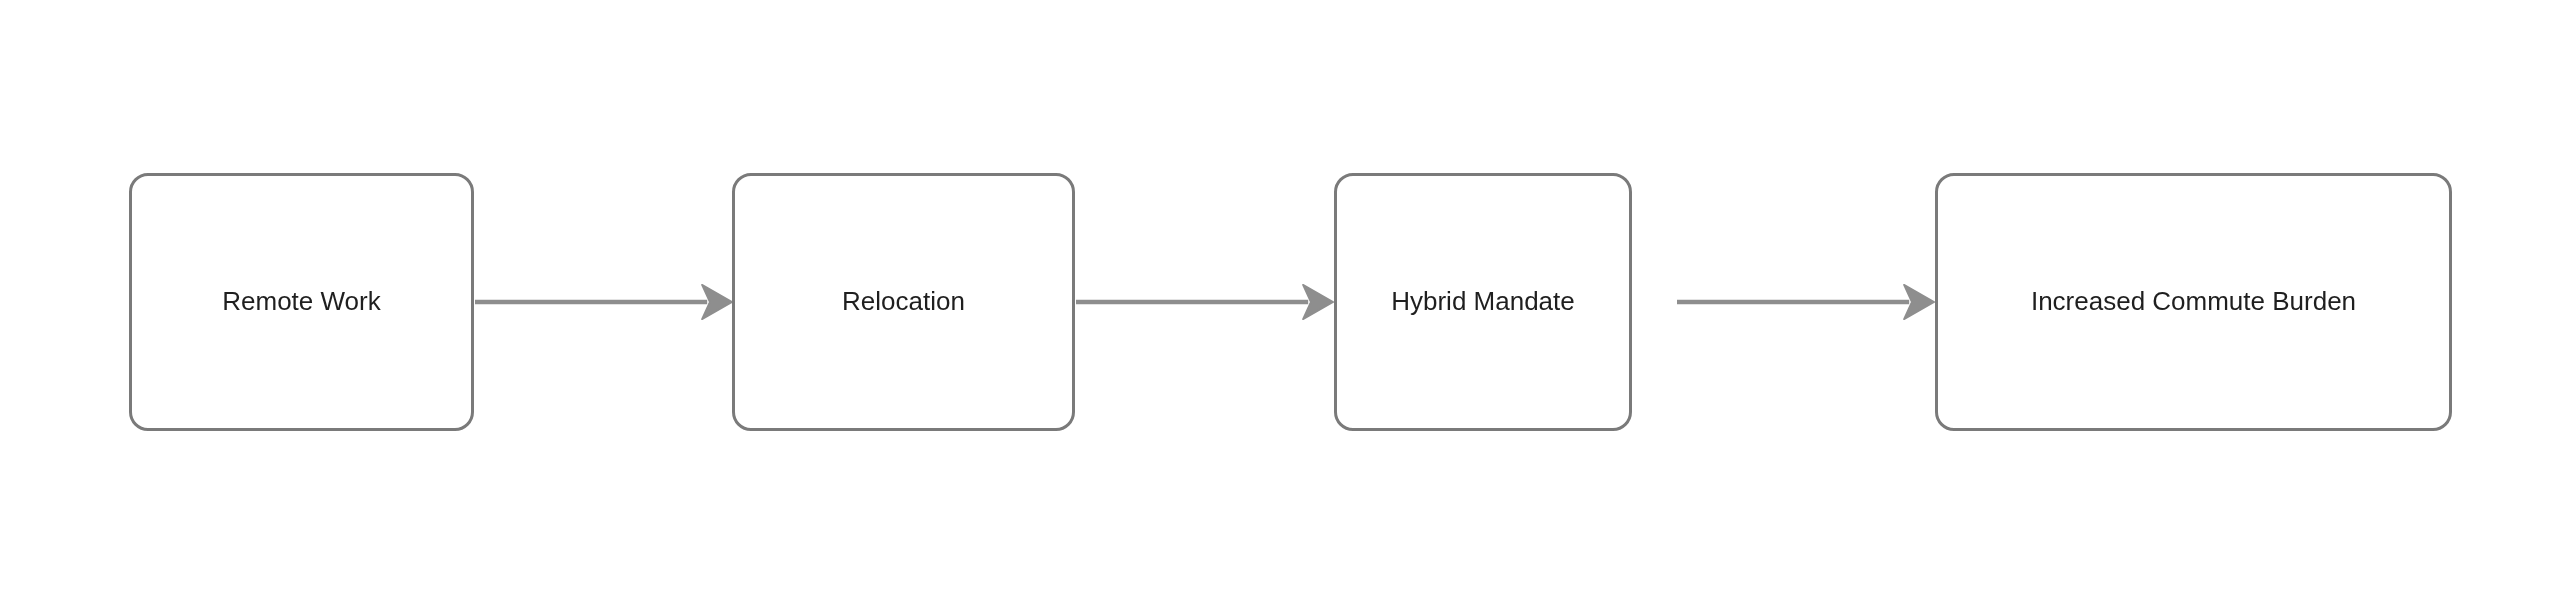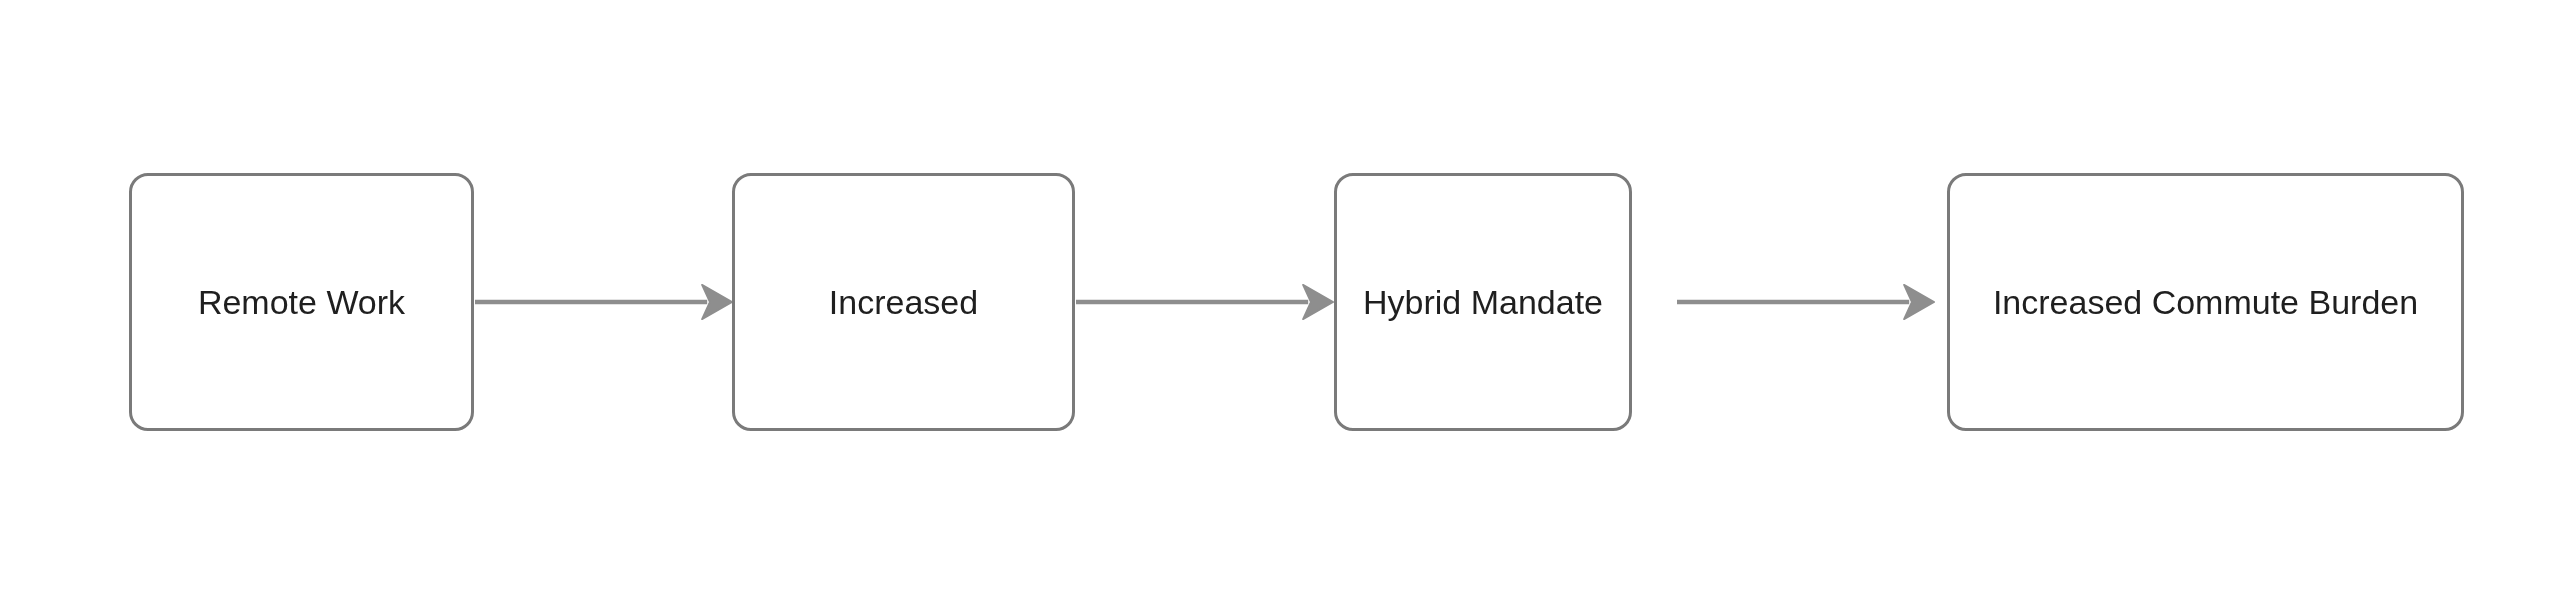--- a/index.html
+++ b/index.html
@@ -22,29 +22,29 @@
     box-sizing: border-box;
     background: #ffffff;
     border: 3.4px solid #7a7a7a;
     border-radius: 19px;
     display: flex;
     align-items: center;
     justify-content: center;
     text-align: center;
   }
   .flow-node .node-label {
-    font-size: 34px;
+    font-size: 26px;
     line-height: 1.2;
     color: #1f1f1f;
     white-space: nowrap;
   }
   .node-1 { left: 129px;  width: 345px; }
   .node-2 { left: 732px;  width: 343px; }
   .node-3 { left: 1334px; width: 298px; }
-  .node-4 { left: 1935px; width: 517px; margin-left: 12px; }
+  .node-4 { left: 1935px; width: 517px; }
 
   .edge {
     position: absolute;
     top: 283px;
     width: 258px;
     height: 38px;
     display: block;
   }
   .edge-1 { left: 475px; }
   .edge-2 { left: 1076px; }
@@ -61,21 +61,21 @@
   <div class="flow-node node-1">
     <span class="node-label">Remote Work</span>
   </div>
 
   <svg class="edge edge-1" viewBox="0 0 300 44">
     <line x1="0" y1="22" x2="270" y2="22"></line>
     <polygon points="264,2 299,22 264,42 273,22"></polygon>
   </svg>
 
   <div class="flow-node node-2">
-    <span class="node-label">Increased</span>
+    <span class="node-label">Relocation</span>
   </div>
 
   <svg class="edge edge-2" viewBox="0 0 300 44">
     <line x1="0" y1="22" x2="270" y2="22"></line>
     <polygon points="264,2 299,22 264,42 273,22"></polygon>
   </svg>
 
   <div class="flow-node node-3">
     <span class="node-label">Hybrid Mandate</span>
   </div>

